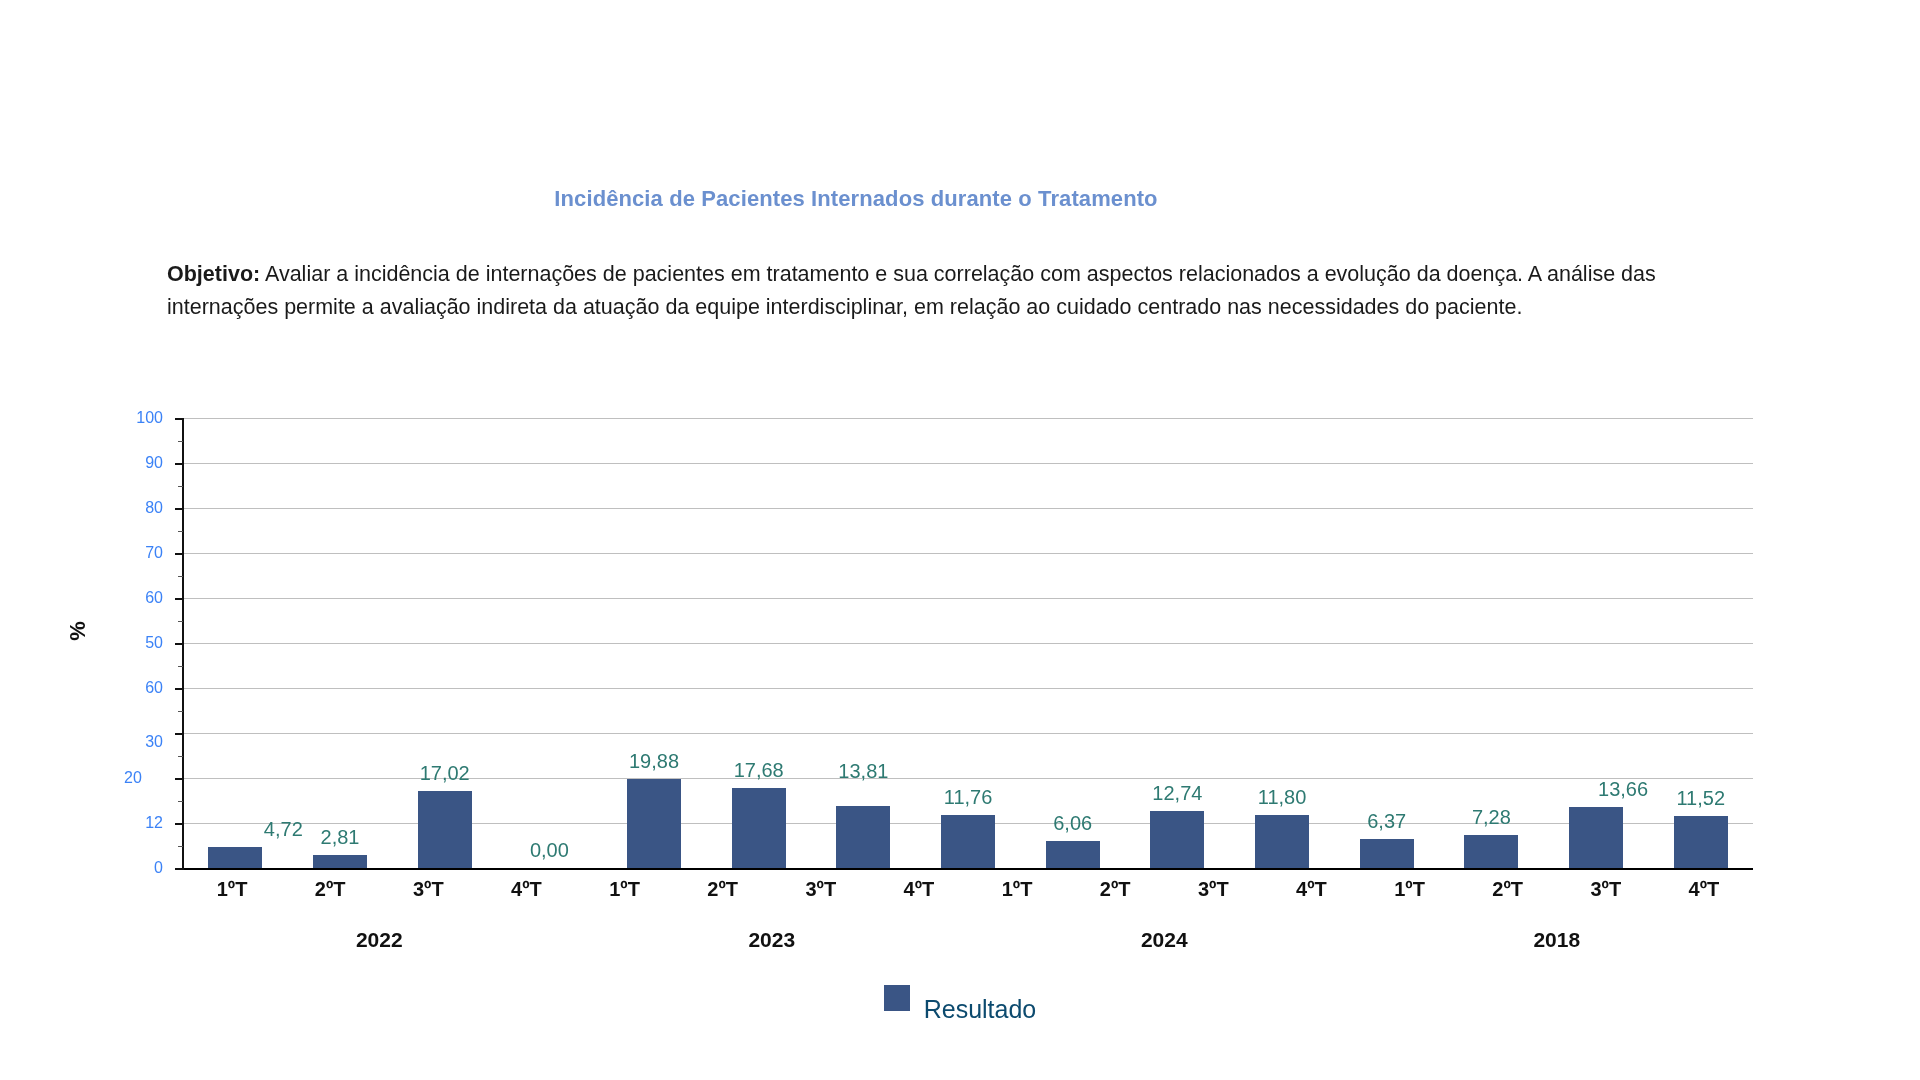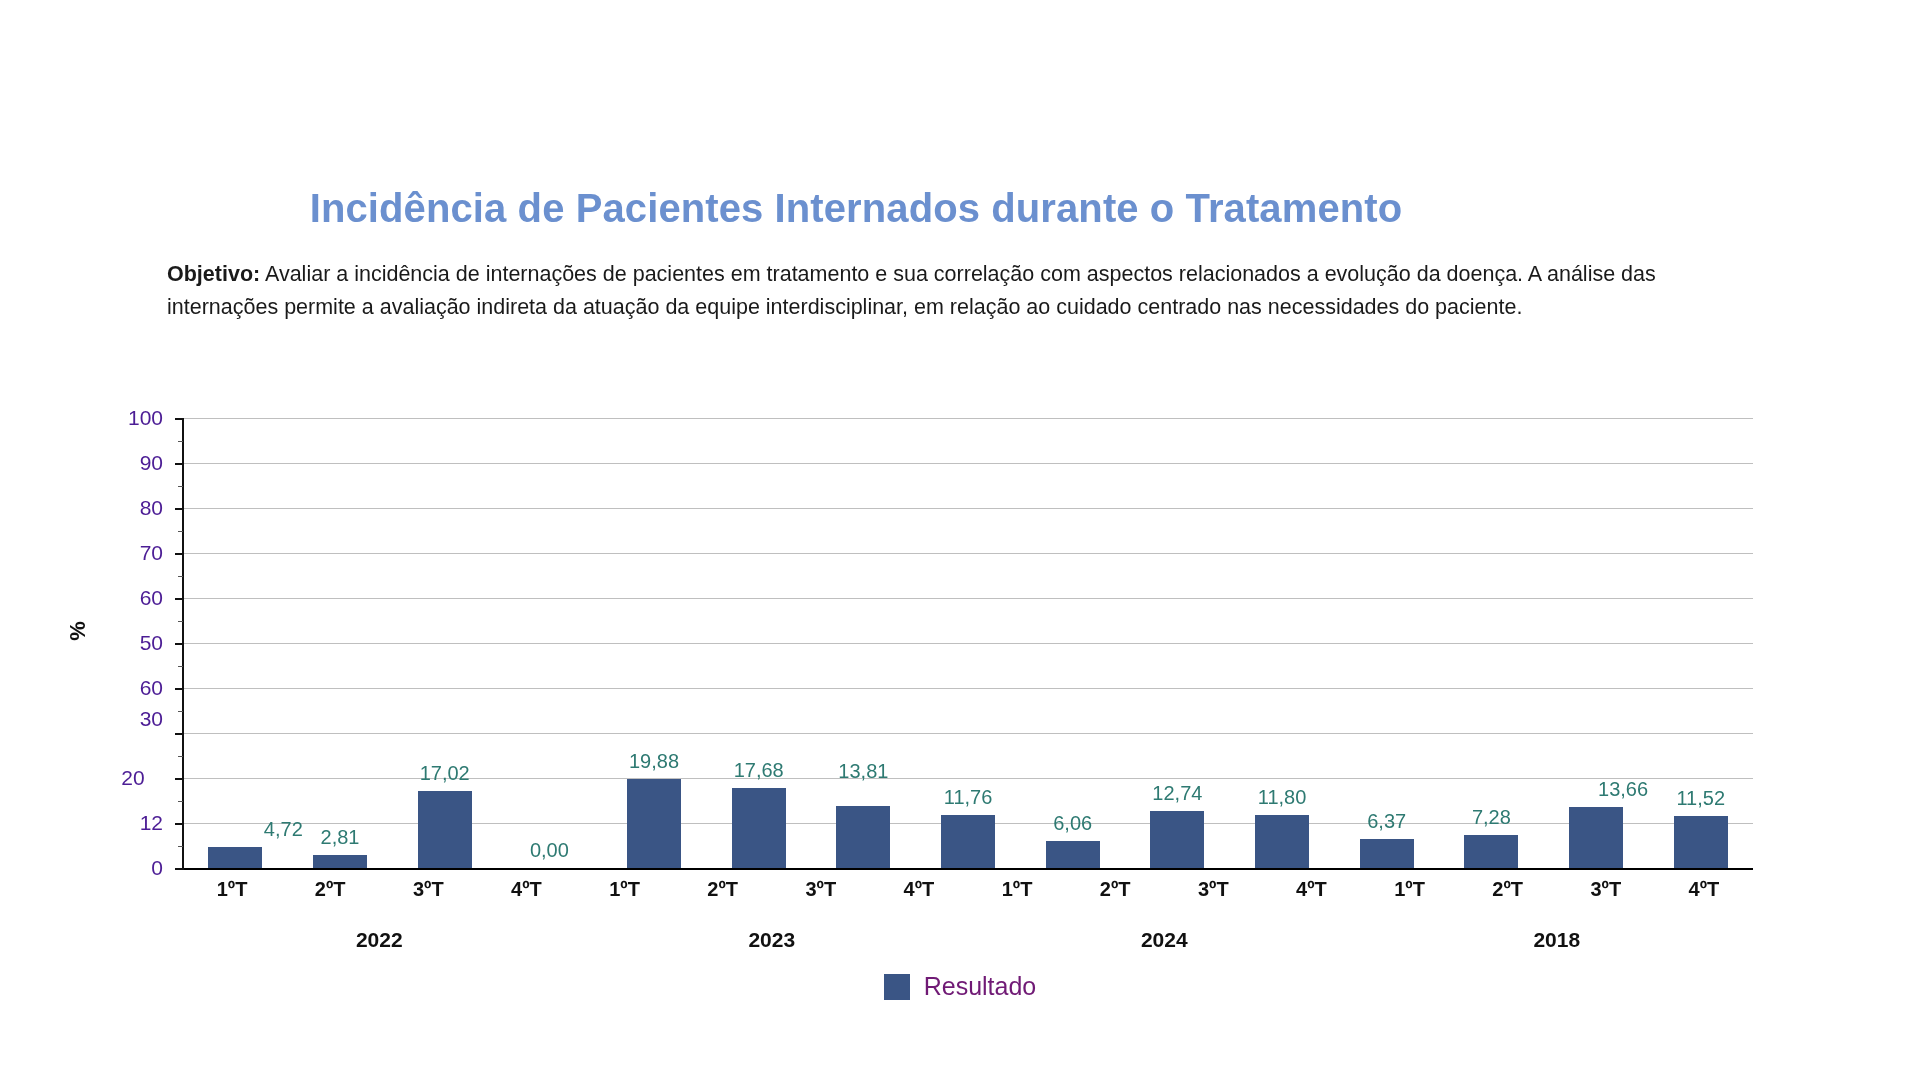--- a/index.html
+++ b/index.html
@@ -21,21 +21,21 @@
     background: #ffffff;
   }
 
   
   #chart-title {
     position: absolute;
     left: 0;
     top: 186px;
     width: 1696px;
     text-align: center;
-    font-size: 40px;
+    font-size: 22px;
     font-weight: bold;
     color: #6B90CF;
     letter-spacing: 0.1px;
     white-space: nowrap;
     padding-left: 16px;
   }
 
   
   #objective {
     position: absolute;
@@ -90,22 +90,22 @@
     height: 2px;
     background: #000000;
   }
 
   
   .ytick {
     position: absolute;
     right: 1750px;
     width: 60px;
     text-align: right;
-    font-size: 21px;
-    color: #4c1d95;
+    font-size: 16px;
+    color: #3b82f6;
     transform: translateY(-50%);
   }
   #ylabels {
     position: absolute;
     left: 0;
     top: 18px;
     width: 1920px;
     height: 450px;
   }
   #ylabels .ytick {
@@ -212,21 +212,22 @@
     gap: 14px;
   }
   #legend .swatch {
     width: 26px;
     height: 26px;
     background: #3A5585;
     display: inline-block;
   }
   #legend .legend-label {
     font-size: 25px;
-    color: #701a75;
+    color: #0c4a6e;
+    margin-top: 23px;
   }
 </style>
 </head>
 <body>
 
 <div id="slide">
 
   <div id="chart-title">Incidência de Pacientes Internados durante o Tratamento</div>
 
   <div id="objective">
@@ -251,21 +252,21 @@
         <div class="gridline baseline" style="top: 450px;"></div>
       </div>
     <div id="ylabels">
         <div class="ytick" style="top: 0px;">100</div>
         <div class="ytick" style="top: 45px;">90</div>
         <div class="ytick" style="top: 90px;">80</div>
         <div class="ytick" style="top: 135px;">70</div>
         <div class="ytick" style="top: 180px;">60</div>
         <div class="ytick" style="top: 225px;">50</div>
         <div class="ytick" style="top: 270px;">60</div>
-        <div class="ytick" style="top: 301px;">30</div>
+        <div class="ytick" style="top: 324px;">30</div>
         <div class="ytick" style="top: 360px; text-align: center;">20</div>
         <div class="ytick" style="top: 405px;">12</div>
         <div class="ytick" style="top: 450px;">0</div>
       </div>
     <div id="y-axis-line"></div>
 
     <div id="bars">
         <div class="bar-slot">
           <div class="bar-value" style="bottom: 27.24px; margin-left: 48px;">4,72</div>
           <div class="bar" style="height: 21.24px; background: rgb(58, 85, 133);"></div>

